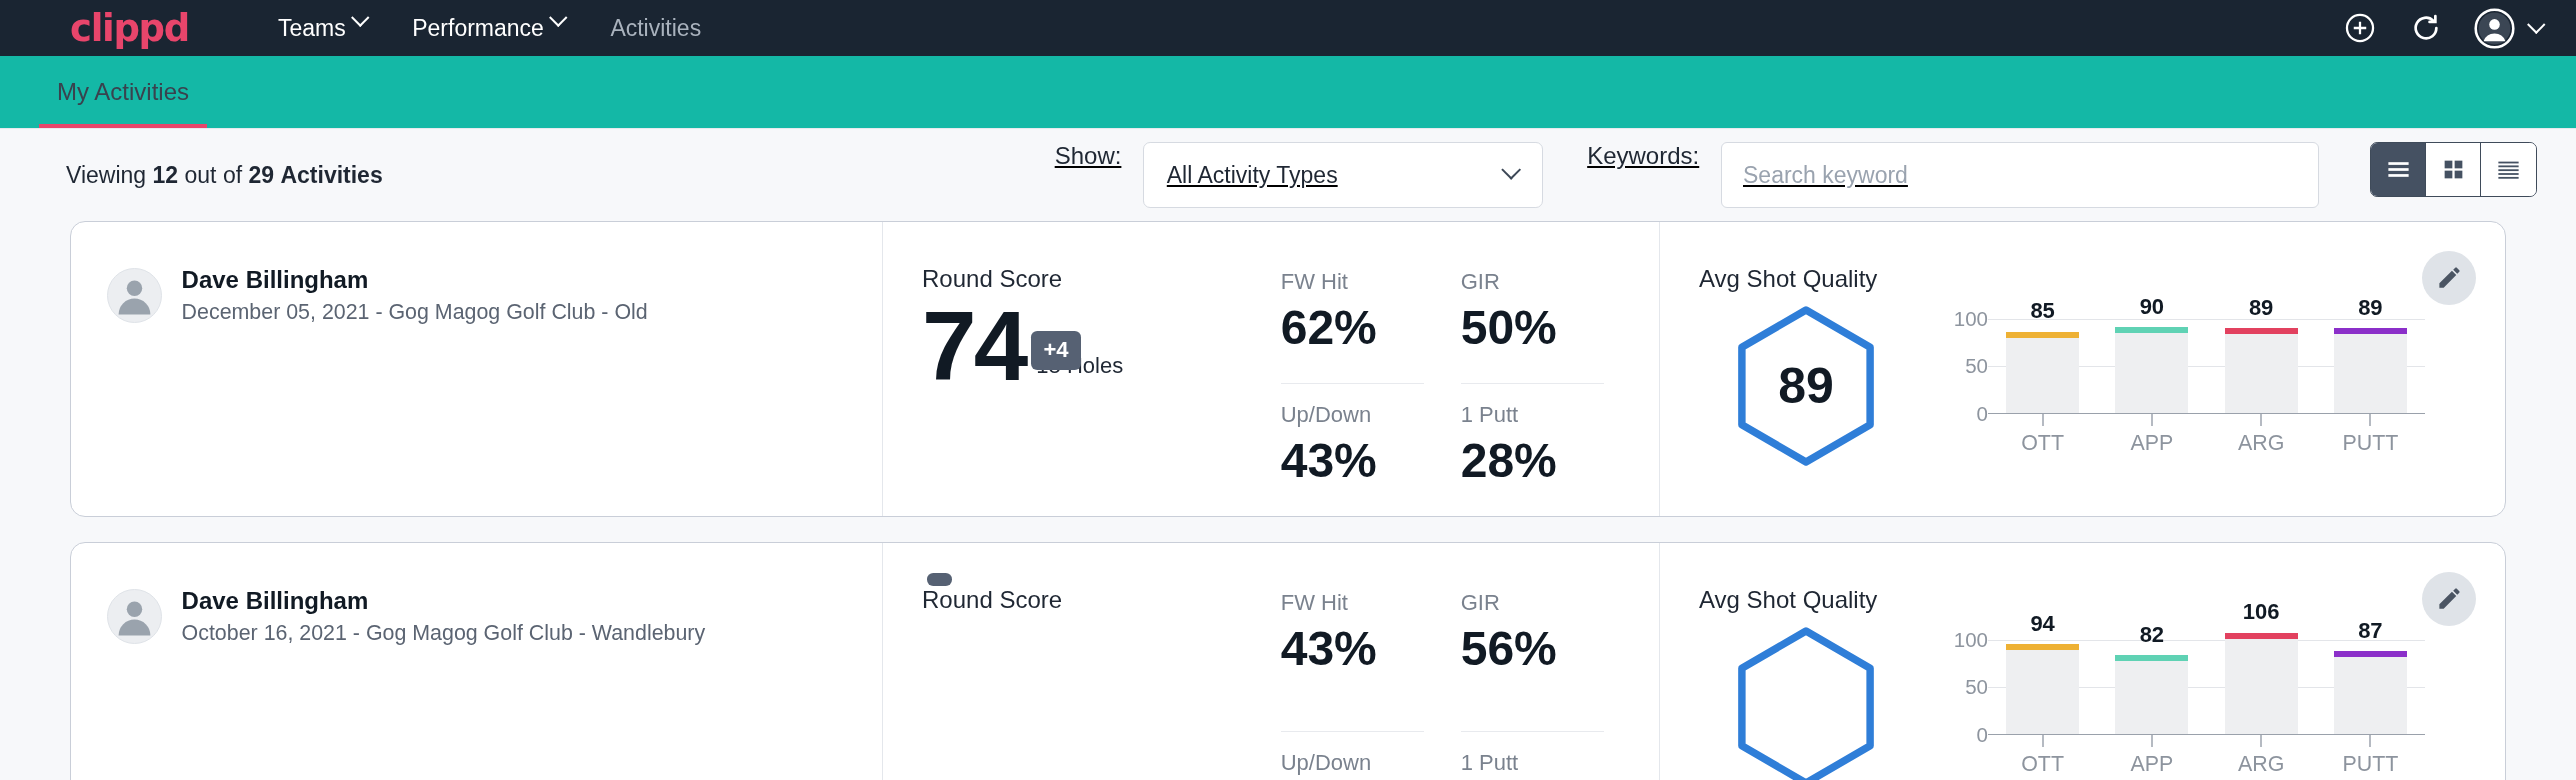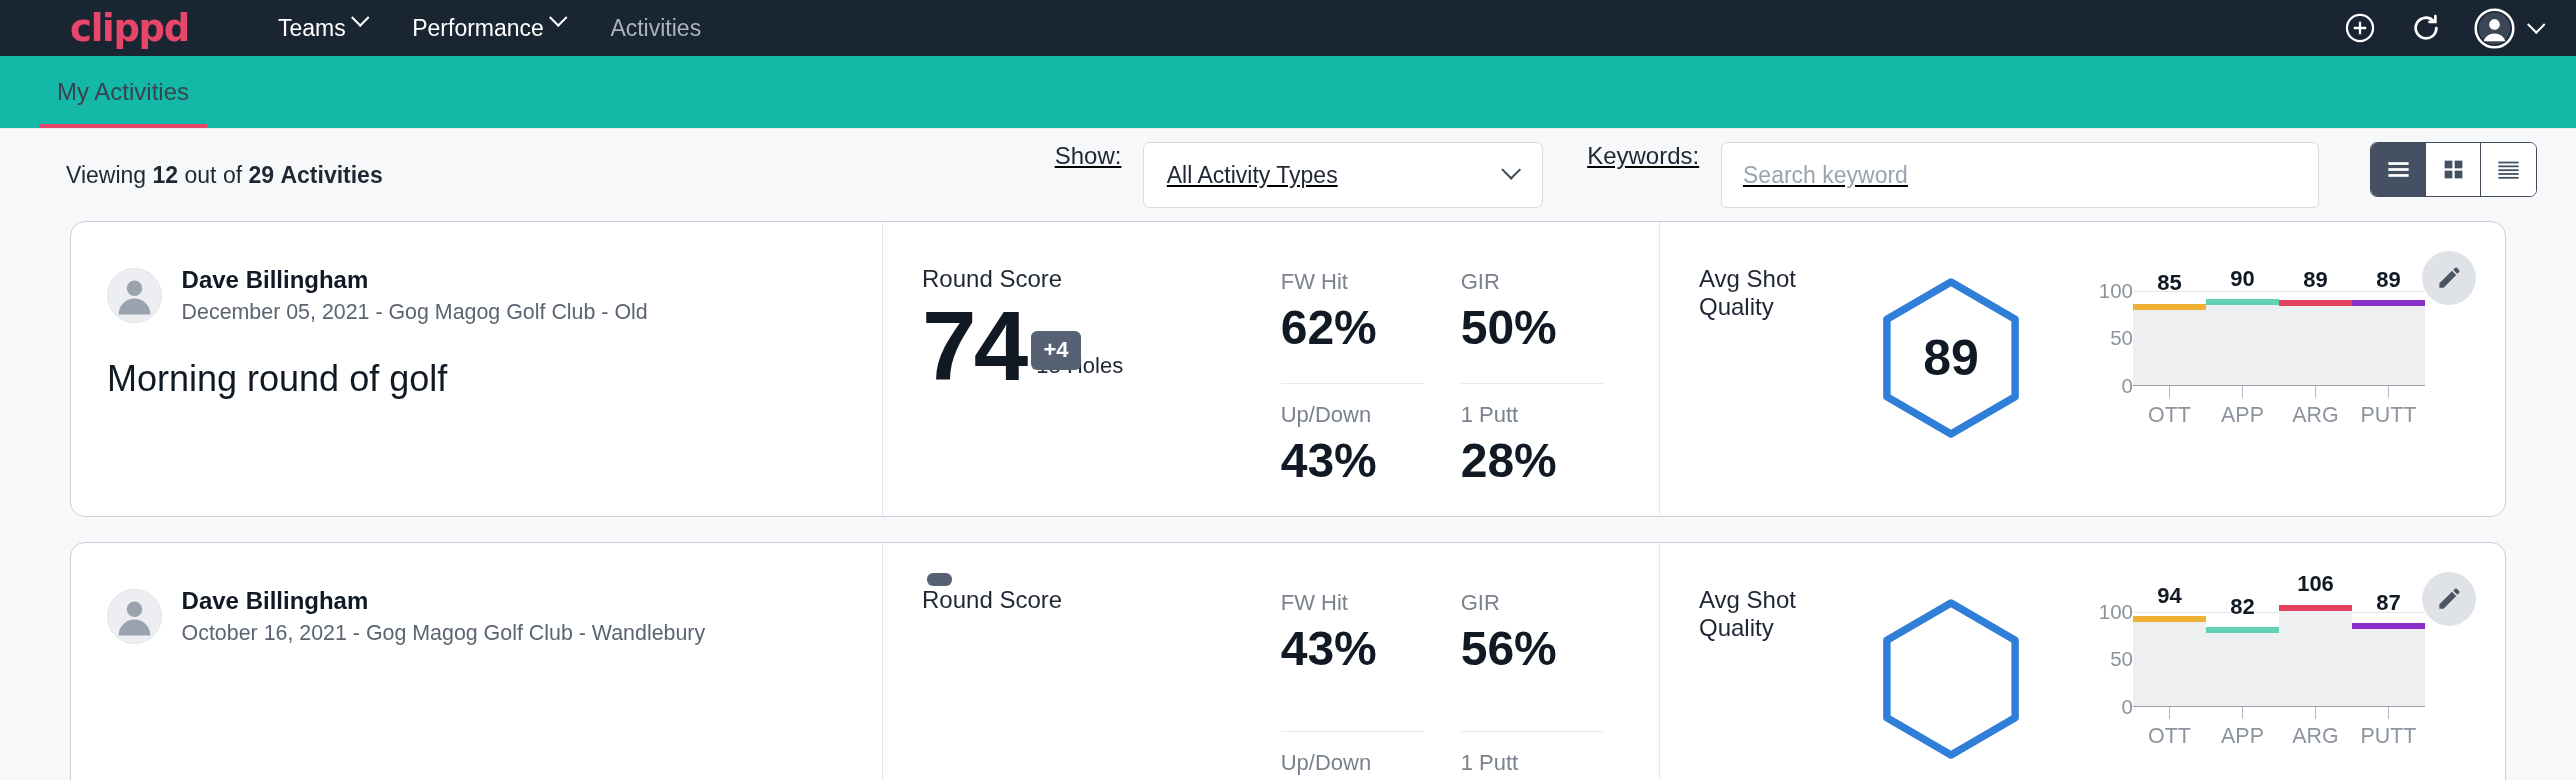--- a/index.html
+++ b/index.html
@@ -209,21 +209,21 @@
   }
   .stat-cell { padding-bottom: 12.5px; }
   .stat-cell.top { border-bottom: 1.8px solid #e8eaee; margin-bottom: 18px; }
   .stat-k { font-size: 22px; color: #7a828e; }
   .stat-v { font-size: 48px; font-weight: 700; color: #111a24; margin-top: 5.4px; }
 
   .col-quality {
     flex: 1;
     padding: 43px 80px 0 39px;
     display: flex;
-    flex-direction: row;
+    flex-direction: column;
   }
   .quality-body { display: flex; align-items: flex-start; margin-top: 5.4px; }
   .hexwrap { width: 214px; display: flex; justify-content: center; padding-top: 5.4px; }
   .hex { position: relative; width: 150px; height: 164px; }
   .hex .hval {
     position: absolute;
     inset: 0;
     display: flex; align-items: center; justify-content: center;
     font-size: 50px; font-weight: 700; color: #111a24;
   }
@@ -382,21 +382,20 @@
           <svg width="55" height="55" viewBox="0 0 24 24">
             <circle cx="12" cy="9.2" r="3.5" fill="#9aa3ad"></circle>
             <path d="M4.8 21a7.2 7.2 0 0 1 14.4 0z" fill="#9aa3ad"></path>
           </svg>
         </div>
         <div>
           <div class="player-name">Dave Billingham</div>
           <div class="player-meta">December 05, 2021 - Gog Magog Golf Club - Old</div>
         </div>
       </div>
-      <div class="round-title">Morning round of golf</div>
     </div>
 
     <div class="col-score">
       <div class="score-left">
         <div class="sec-label">Round Score</div>
         <div class="score-row">
           <div class="big-score">74</div>
           <div class="badge-holder">
             <div class="score-badge">+4</div>
           </div>

